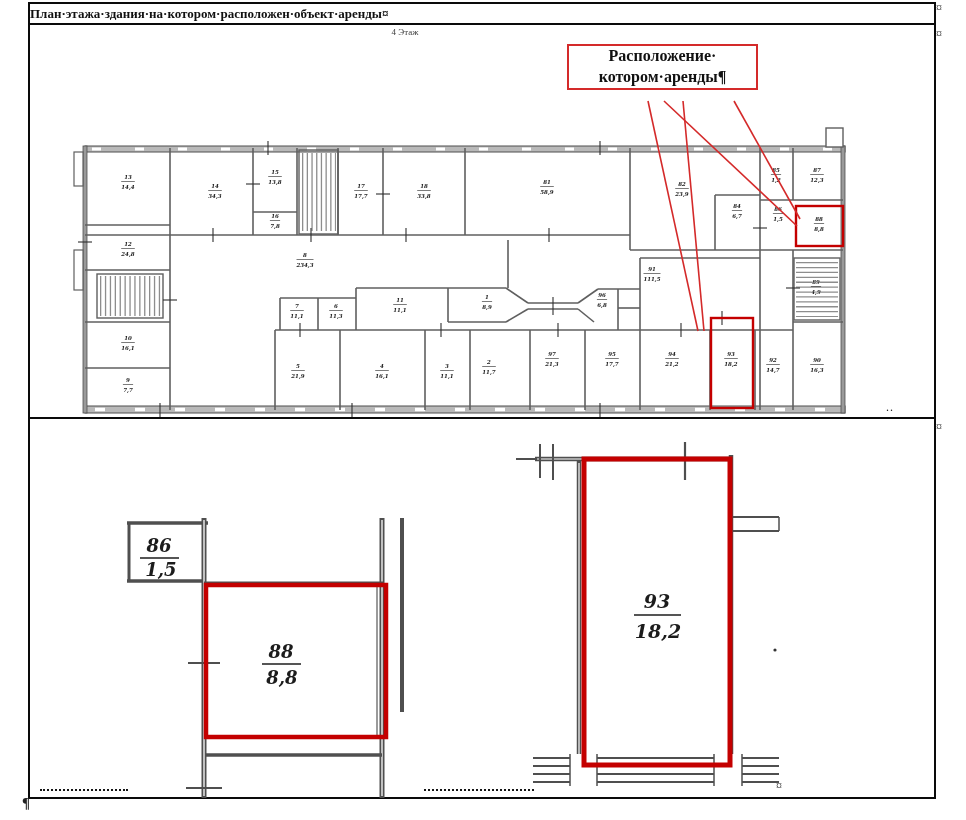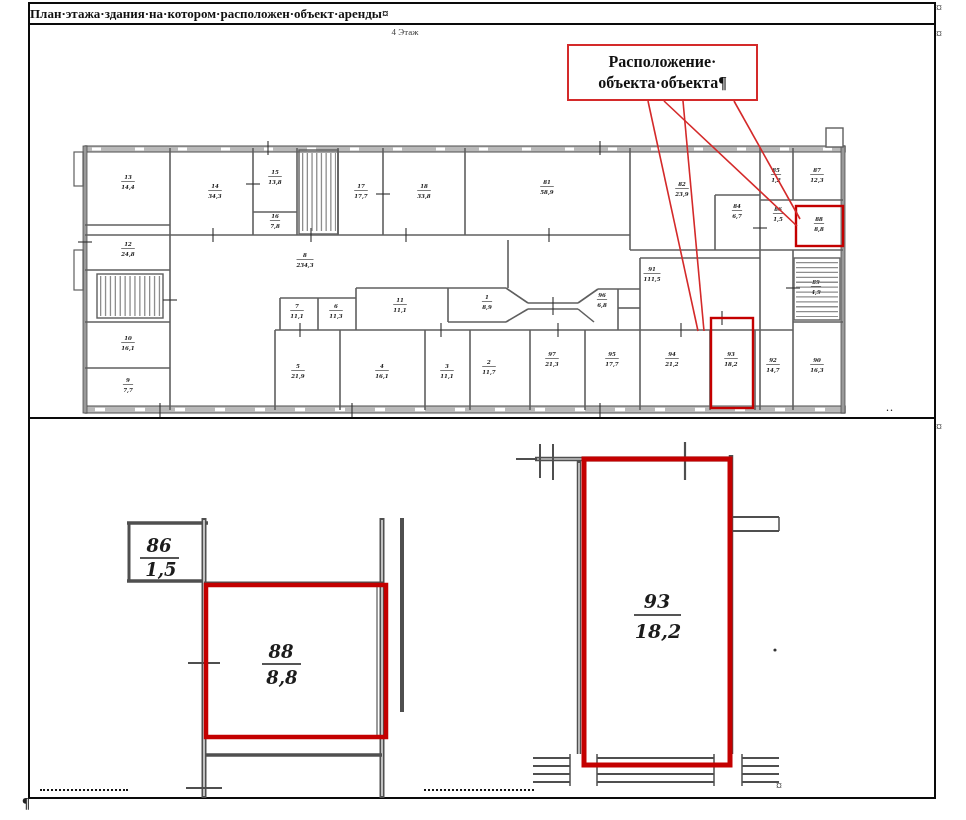--- a/index.html
+++ b/index.html
@@ -7,21 +7,21 @@
        font-family:"Liberation Serif",serif;color:#111;}
   .row{position:absolute;left:28px;width:908px;border:2px solid #0a0a0a;box-sizing:border-box;background:#fff;}
   #row-title{top:2px;height:23px;}
   #row-plan{top:23px;height:396px;}
   #row-detail{top:417px;height:382px;}
   .title-text{width:100%;text-align:left;font-weight:bold;font-size:13px;line-height:19px;letter-spacing:0px;}
   .floor-label{position:absolute;left:355px;top:27px;width:100px;text-align:center;
                font-size:9px;color:#3c3c3c;z-index:3;}
   .plan-svg{position:absolute;left:28px;top:24px;z-index:2;filter:blur(.25px);}
   .detail-svg{position:absolute;left:28px;top:418px;z-index:2;filter:blur(.35px);}
-  .callout{position:absolute;left:567px;top:44px;width:191px;height:57px;box-sizing:border-box;
+  .callout{position:absolute;left:567px;top:44px;width:191px;height:46px;box-sizing:border-box;
            border:2.5px solid #d42a2a;background:#fff;z-index:4;display:flex;flex-direction:column;
            justify-content:center;text-align:center;font-weight:bold;font-size:16px;line-height:1.3;}
   .mark{position:absolute;color:#222;z-index:5;}
   #mark-row1{left:936px;top:1px;font-size:12px;}
   #mark-row2{left:936px;top:27px;font-size:12px;}
   #mark-row3{left:936px;top:420px;font-size:12px;}
   #mark-cell{left:776px;top:779px;font-size:12px;}
   #dots-small{left:886px;top:400px;font-size:12px;letter-spacing:1px;}
   #para-mark{left:22px;top:795px;font-size:15px;font-weight:bold;}
   .dotted{position:absolute;top:789px;height:0;border-top:2.5px dotted #151515;z-index:5;}
@@ -270,21 +270,21 @@
   <g class="leader">
     <line x1="648" y1="101" x2="698" y2="331"></line>
     <line x1="683" y1="101" x2="704" y2="331"></line>
     <line x1="664" y1="101" x2="797" y2="226"></line>
     <line x1="734" y1="101" x2="800" y2="219"></line>
   </g>
 </svg>
 
 <div class="callout">
   <span>Расположение·</span>
-  <span>объекта·объекта¶</span>
+  <span>котором·аренды¶</span>
 </div>
 
 <svg class="detail-svg" width="908" height="381" viewBox="28 418 908 381">
 
   <g>
     <line class="dw" x1="127" y1="523" x2="208" y2="523" stroke-width="3.5"></line>
     <line class="dw" x1="129" y1="523" x2="129" y2="581" stroke-width="3"></line>
     <line class="dw" x1="127" y1="581" x2="206" y2="581" stroke-width="3.5"></line>
     <line class="dw" x1="204" y1="518" x2="204" y2="798" stroke-width="5"></line>
     <line class="dwhite" x1="204" y1="520" x2="204" y2="796" stroke-width="1.3"></line>

